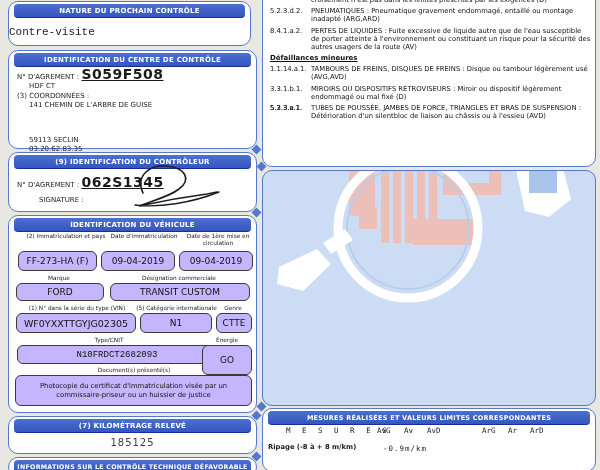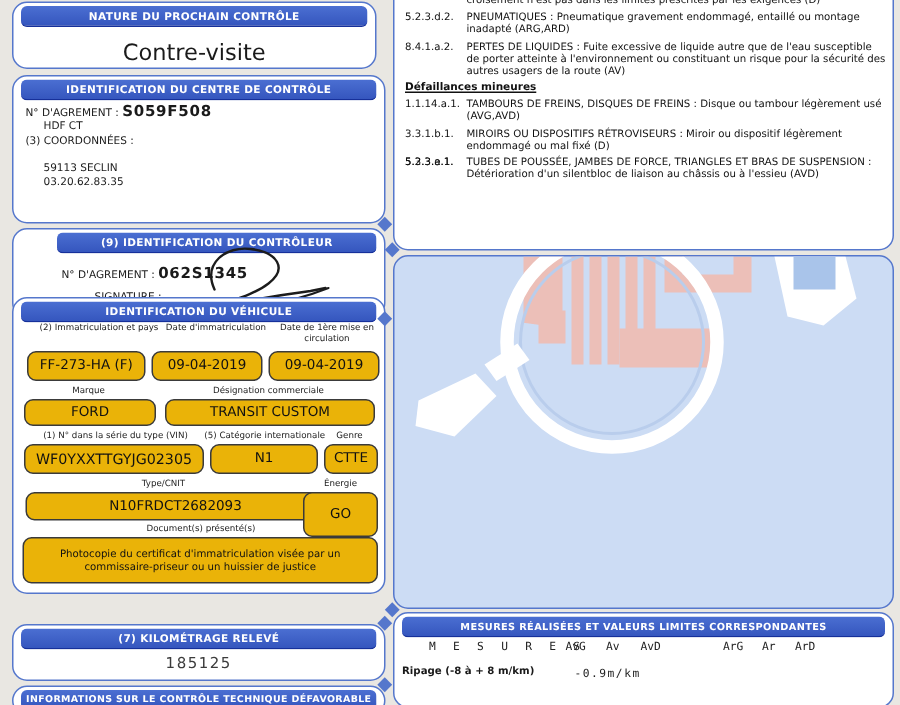--- a/index.html
+++ b/index.html
@@ -18,73 +18,74 @@
     margin:2px 5px 0 5px;padding:2.5px 0 2px 0;
     background:linear-gradient(#4b6fd2,#3556be);
     border-bottom:1.5px solid #16309a;
     border-radius:4px;
     color:#fff;text-align:center;
     font-size:7px;font-weight:bold;letter-spacing:.25px;
     white-space:nowrap;overflow:hidden;
   }
   .line7{font-size:7px;line-height:9px;color:#1a1a1a;}
   .indent{padding-left:12px;}
-  .bignum{font-size:10px;font-weight:bold;letter-spacing:.5px;}
+  .bignum{font-size:14px;font-weight:bold;letter-spacing:.5px;text-decoration:underline;}
   .vlabel{position:absolute;font-size:5.8px;line-height:6.5px;color:#222;text-align:center;}
   .vbox{
-    position:absolute;border:1.1px solid #3a3a3a;border-radius:6px;background:#eab308;
+    position:absolute;border:1.1px solid #3a3a3a;border-radius:6px;background:#c4b5fd;
     display:flex;align-items:center;justify-content:center;
     font-size:9px;color:#111;box-sizing:border-box;text-align:center;
   }
   .defects{position:absolute;left:6px;right:4px;top:6px;}
   .defect{position:relative;padding-left:42px;font-size:6.8px;line-height:8.2px;margin-top:3px;color:#101010;}
   .defect .code{position:absolute;left:1px;top:0;}
   .minorhdr{font-size:7px;font-weight:bold;text-decoration:underline;margin-top:3px;margin-left:1px;}
   .diamond{position:absolute;width:7px;height:7px;background:#5577cc;transform:rotate(45deg);}
   .mes-col{position:absolute;font-family:"DejaVu Sans Mono","Liberation Mono",monospace;font-size:7.5px;color:#222;}
   .wm{position:absolute;inset:0;overflow:hidden;border-radius:9px;}
 </style>
 </head>
 <body>
 
 <div class="box" style="left:8px;top:1px;width:243px;height:45px;">
   <div class="bar">NATURE DU PROCHAIN CONTRÔLE</div>
-  <div style="text-align:center;font-size:15px;margin-top:8px;color:#1a1a1a;">Contre-visite</div>
+  <div style="font-size:11px;margin-top:8px;color:#1a1a1a;font-family:Liberation Mono, monospace;">Contre-visite</div>
 </div>
 
 <div class="box" style="left:8px;top:50px;width:249px;height:99px;">
   <div class="bar">IDENTIFICATION DU CENTRE DE CONTRÔLE</div>
   <div style="padding:3px 8px 0 8px;">
     <div class="line7">
       <span>N° D'AGREMENT :</span>
       <span class="bignum">S059F508</span>
     </div>
     <div class="line7 indent">HDF CT</div>
     <div class="line7" style="margin-top:1px;">(3) COORDONNÉES :</div>
-    <div class="line7 indent" style="margin-top:9px;">59113 SECLIN</div>
+    <div class="line7 indent">141 CHEMIN DE L'ARBRE DE GUISE</div>
+    <div class="line7 indent" style="margin-top:26px;">59113 SECLIN</div>
     <div class="line7 indent">03.20.62.83.35</div>
   </div>
 </div>
 
-<div class="box" style="left:8px;top:152px;width:249px;height:60px;padding-left:24px;">
+<div class="box" style="left:8px;top:152px;width:249px;height:60px;">
   <div class="bar">(9) IDENTIFICATION DU CONTRÔLEUR</div>
   <div style="padding:9px 8px 0 8px;">
     <div class="line7">
       <span>N° D'AGREMENT :</span>
       <span class="bignum">062S1345</span>
     </div>
     <div class="line7" style="margin-top:6px;margin-left:22px;">SIGNATURE :</div>
   </div>
   <svg width="95" height="48" viewBox="0 0 95 48" style="position:absolute;left:120px;top:8px;">
     <path d="M14 32 C 6 14, 22 3, 38 5 C 56 7, 63 18, 50 28 C 40 36, 22 40, 10 45 C 28 41, 55 36, 78 33 L 88 31" fill="none" stroke="#1c1c1c" stroke-width="1.6" stroke-linecap="round"></path>
     <path d="M6 44 C 30 47, 62 42, 90 31" fill="none" stroke="#1c1c1c" stroke-width="1.4" stroke-linecap="round"></path>
   </svg>
 </div>
 
-<div class="box" style="left:8px;top:198px;width:249px;height:198px;">
+<div class="box" style="left:8px;top:215px;width:249px;height:198px;">
   <div class="bar">IDENTIFICATION DU VÉHICULE</div>
 
   <div class="vlabel" style="left:12px;top:17px;width:90px;">(2) Immatriculation et pays</div>
   <div class="vlabel" style="left:95px;top:17px;width:80px;">Date d'immatriculation</div>
   <div class="vlabel" style="left:177px;top:17px;width:64px;">Date de 1ère mise en circulation</div>
 
   <div class="vbox" style="left:9px;top:35px;width:79px;height:20px;">FF-273-HA (F)</div>
   <div class="vbox" style="left:92px;top:35px;width:74px;height:20px;">09-04-2019</div>
   <div class="vbox" style="left:170px;top:35px;width:74px;height:20px;">09-04-2019</div>
 
@@ -98,21 +99,21 @@
   <div class="vlabel" style="left:125px;top:89px;width:85px;">(5) Catégorie internationale</div>
   <div class="vlabel" style="left:206px;top:89px;width:36px;">Genre</div>
 
   <div class="vbox" style="left:7px;top:97px;width:120px;height:20px;font-size:9.5px;">WF0YXXTTGYJG02305</div>
   <div class="vbox" style="left:131px;top:97px;width:72px;height:20px;">N1</div>
   <div class="vbox" style="left:207px;top:97px;width:36px;height:20px;">CTTE</div>
 
   <div class="vlabel" style="left:60px;top:121px;width:80px;">Type/CNIT</div>
   <div class="vlabel" style="left:198px;top:121px;width:40px;">Énergie</div>
 
-  <div class="vbox" style="left:8px;top:129px;width:200px;height:19px;">N10FRDCT2682093</div>
+  <div class="vbox" style="left:8px;top:129px;width:200px;height:19px;font-family:Liberation Mono, monospace;">N10FRDCT2682093</div>
   <div class="vbox" style="left:193px;top:129px;width:50px;height:30px;">GO</div>
 
   <div class="vlabel" style="left:75px;top:151px;width:100px;">Document(s) présenté(s)</div>
   <div class="vbox" style="left:6px;top:159px;width:237px;height:31px;font-size:6.8px;line-height:8.5px;padding:1px 3px;">Photocopie du certificat d'immatriculation visée par un commissaire-priseur ou un huissier de justice</div>
 </div>
 
 <div class="box" style="left:8px;top:416px;width:249px;height:38px;">
   <div class="bar">(7) KILOMÉTRAGE RELEVÉ</div>
   <div style="text-align:center;font-size:10px;letter-spacing:1px;color:#3c3c3c;margin-top:4px;">185125</div>
 </div>

